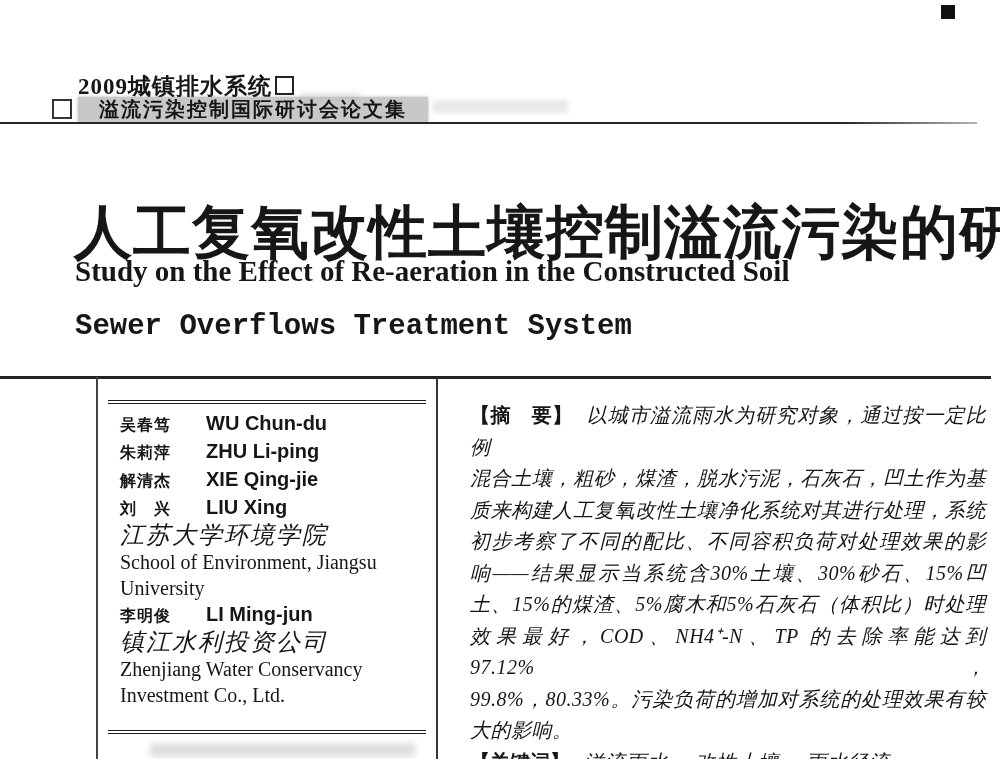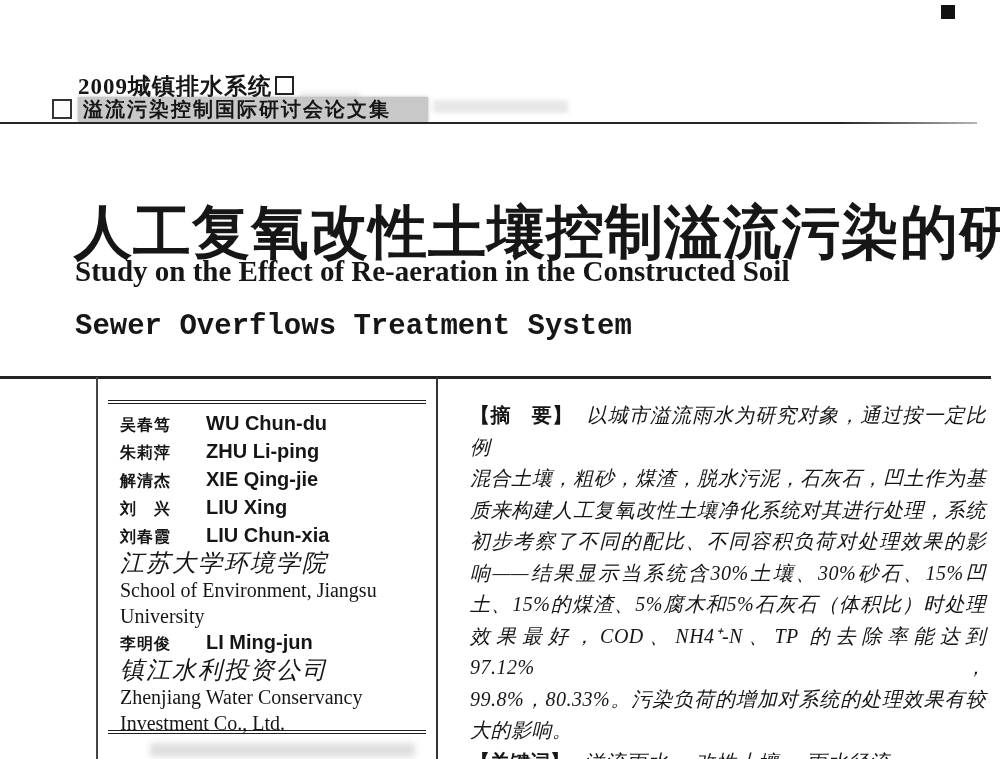--- a/index.html
+++ b/index.html
@@ -11,21 +11,21 @@
 
   
   .hdr1{position:absolute;left:78px;top:71px;font-size:23px;font-weight:bold;
         font-family:"Liberation Serif",serif;letter-spacing:1px;white-space:nowrap;}
   .sq{display:inline-block;width:15px;height:15px;border:2px solid #222;background:#fff;
       vertical-align:-1px;margin-left:3px;}
   .hdr2-sq{position:absolute;left:52px;top:99px;width:16px;height:16px;border:2px solid #333;background:#fdfdfd;}
   .hdr2-band{position:absolute;left:78px;top:97px;width:350px;height:25px;background:#c8c8c8;
              box-shadow:0 0 3px rgba(120,120,120,.5);}
   .hdr2-band .txt{font-size:20px;font-weight:bold;letter-spacing:2px;line-height:25px;
-                  padding-left:5px;white-space:nowrap;}
+                  padding-left:21px;white-space:nowrap;}
   .smudge-a{position:absolute;left:433px;top:100px;width:135px;height:13px;
             background:rgba(150,150,150,.22);filter:blur(2px);}
   .smudge-b{position:absolute;left:300px;top:92px;width:60px;height:6px;
             background:rgba(150,150,150,.18);filter:blur(2px);}
 
   .rule-a{position:absolute;left:0;top:122px;width:977px;height:2px;
           background:linear-gradient(to right,#262626 0%,#262626 86%,#777 94%,#b5b5b5 100%);}
 
   
   .title-zh{position:absolute;left:74px;top:194px;width:860px;font-size:58px;font-weight:bold;
@@ -102,24 +102,20 @@
       <span class="aen">ZHU Li-ping</span>
     </div>
     <div class="arow">
       <span class="azh">解清杰</span>
       <span class="aen">XIE Qing-jie</span>
     </div>
     <div class="arow">
       <span class="azh">刘　兴</span>
       <span class="aen">LIU Xing</span>
     </div>
-    <div class="arow">
-      <span class="azh">刘春霞</span>
-      <span class="aen">LIU Chun-xia</span>
-    </div>
     <div class="affil-kai">江苏大学环境学院</div>
     <div class="affil-en">School of Environment, Jiangsu</div>
     <div class="affil-en">University</div>
     <div class="arow">
       <span class="azh">李明俊</span>
       <span class="aen">LI Ming-jun</span>
     </div>
     <div class="affil-kai">镇江水利投资公司</div>
     <div class="affil-en">Zhenjiang Water Conservancy</div>
     <div class="affil-en">Investment Co., Ltd.</div>

